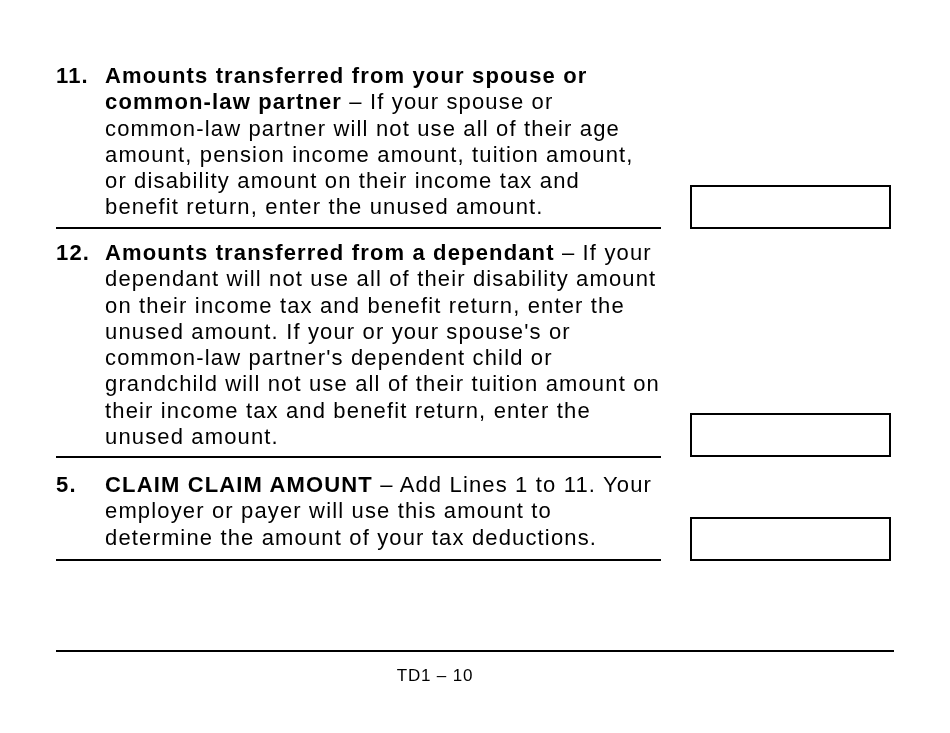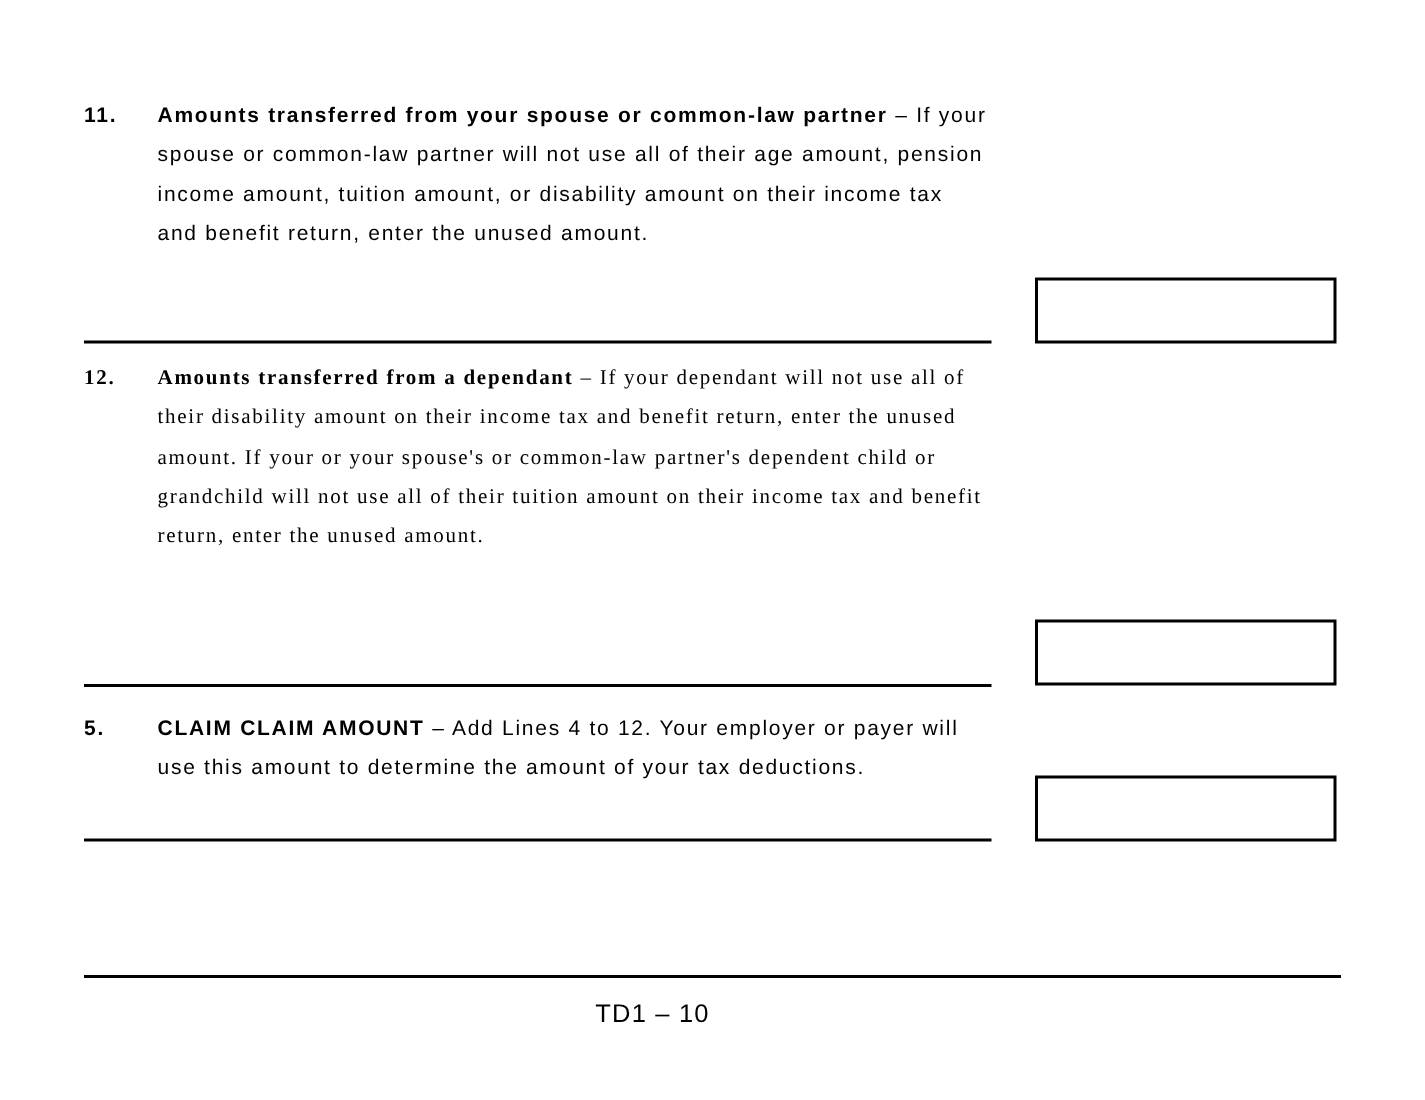--- a/index.html
+++ b/index.html
@@ -1,18 +1,18 @@
 <!DOCTYPE html>
 <html><head>
 <meta charset="utf-8">
 <style>
   html, body { margin:0; padding:0; background:#ffffff; }
   body { width:950px; height:733px; position:relative; overflow:hidden;
          font-family:"Liberation Sans", sans-serif; color:#000; }
-  .item { position:absolute; left:56px; width:604px; font-size:14px;
+  .item { position:absolute; left:56px; width:604px; font-size:22px;
           line-height:26.3px; letter-spacing:1.15px; }
   .item .num { position:absolute; left:0; top:0; font-weight:bold; }
   .item .text { margin-left:49px; }
   .item b { font-weight:bold; }
   .rule { position:absolute; left:56px; width:605px; height:2px; background:#000; }
   .box { position:absolute; left:690px; width:201px; border:2px solid #000;
          box-sizing:border-box; background:#fff; }
   .footer-rule { position:absolute; left:56px; width:838px; top:650px; height:2px; background:#000; }
   .page-num { position:absolute; top:666px; left:0; width:870px; text-align:center;
               font-size:17px; letter-spacing:0.8px; }
@@ -20,28 +20,28 @@
 </head>
 <body>
 
 <div class="item" style="top:63px;">
   <span class="num">11.</span>
   <div class="text"><b>Amounts transferred from your spouse or common-law partner</b><span> – </span><span>If your spouse or common-law partner will not use all of their age amount, pension income amount, tuition amount, or disability amount on their income tax and benefit return, enter the unused amount.</span></div>
 </div>
 <div class="rule" style="top:227px;"></div>
 <input class="box" style="top: 185px; height: 44px;" value="">
 
-<div class="item" style="top:240px;font-family:Liberation Serif, serif;">
+<div class="item" style="top:240px;">
   <span class="num">12.</span>
   <div class="text"><b>Amounts transferred from a dependant</b><span> – </span><span>If your dependant will not use all of their disability amount on their income tax and benefit return, enter the unused amount. If your or your spouse's or common-law partner's dependent child or grandchild will not use all of their tuition amount on their income tax and benefit return, enter the unused amount.</span></div>
 </div>
 <div class="rule" style="top:456px;"></div>
 <input class="box" style="top: 413px; height: 44px;" value="">
 
 <div class="item" style="top:472px;">
   <span class="num">5.</span>
-  <div class="text"><b>CLAIM CLAIM AMOUNT</b><span> – </span><span>Add Lines 4 to 12. Your employer or payer will use this amount to determine the amount of your tax deductions.</span></div>
+  <div class="text"><b>CLAIM CLAIM AMOUNT</b><span> – </span><span>Add Lines 1 to 11. Your employer or payer will use this amount to determine the amount of your tax deductions.</span></div>
 </div>
 <div class="rule" style="top:559px;"></div>
 <input class="box" style="top: 517px; height: 44px;" value="">
 
 <div class="footer-rule"></div>
 <div class="page-num">TD1 – 10</div>
 
 </body></html>

